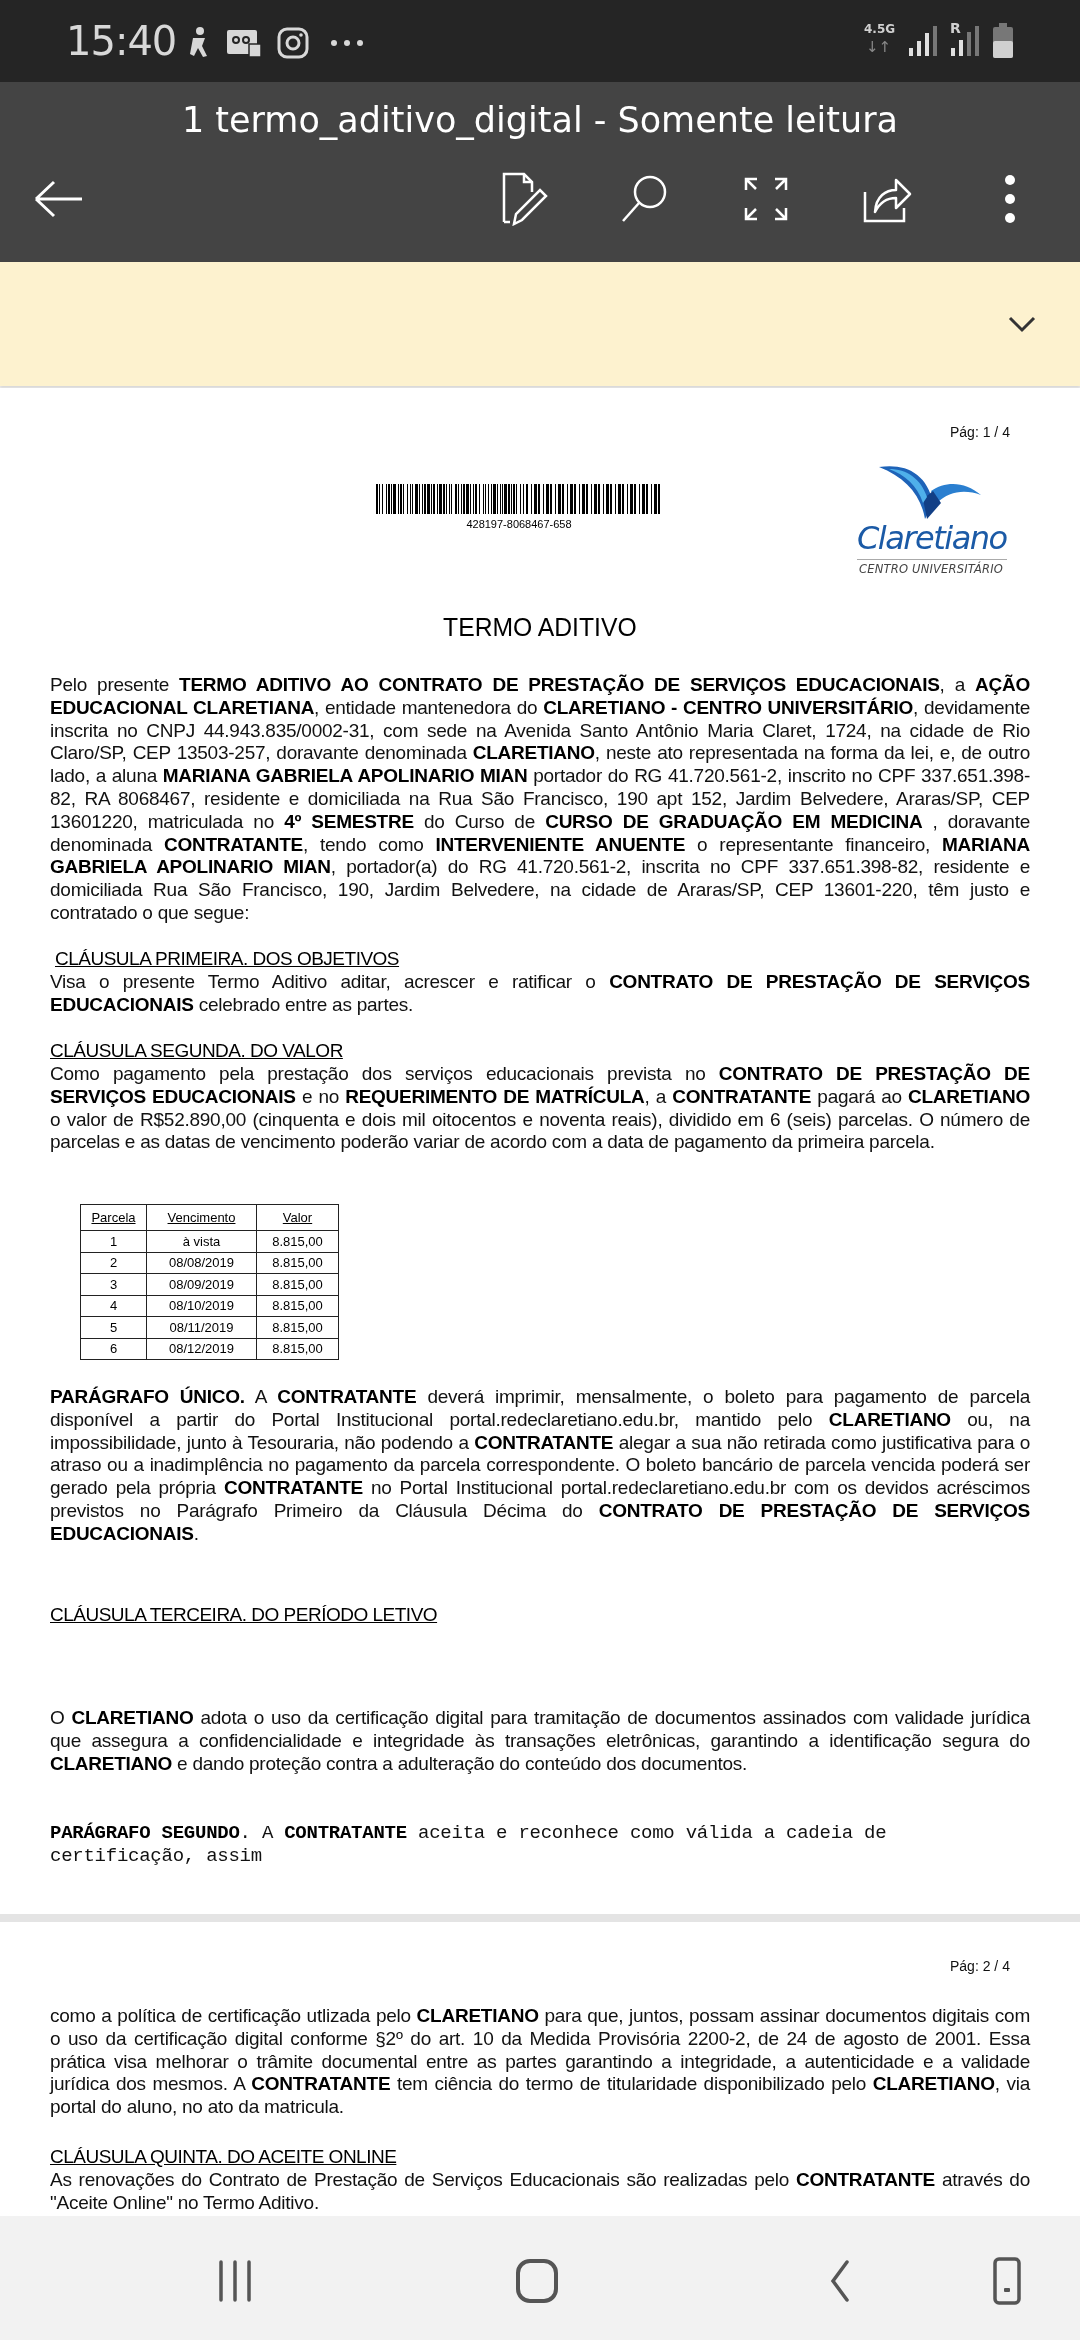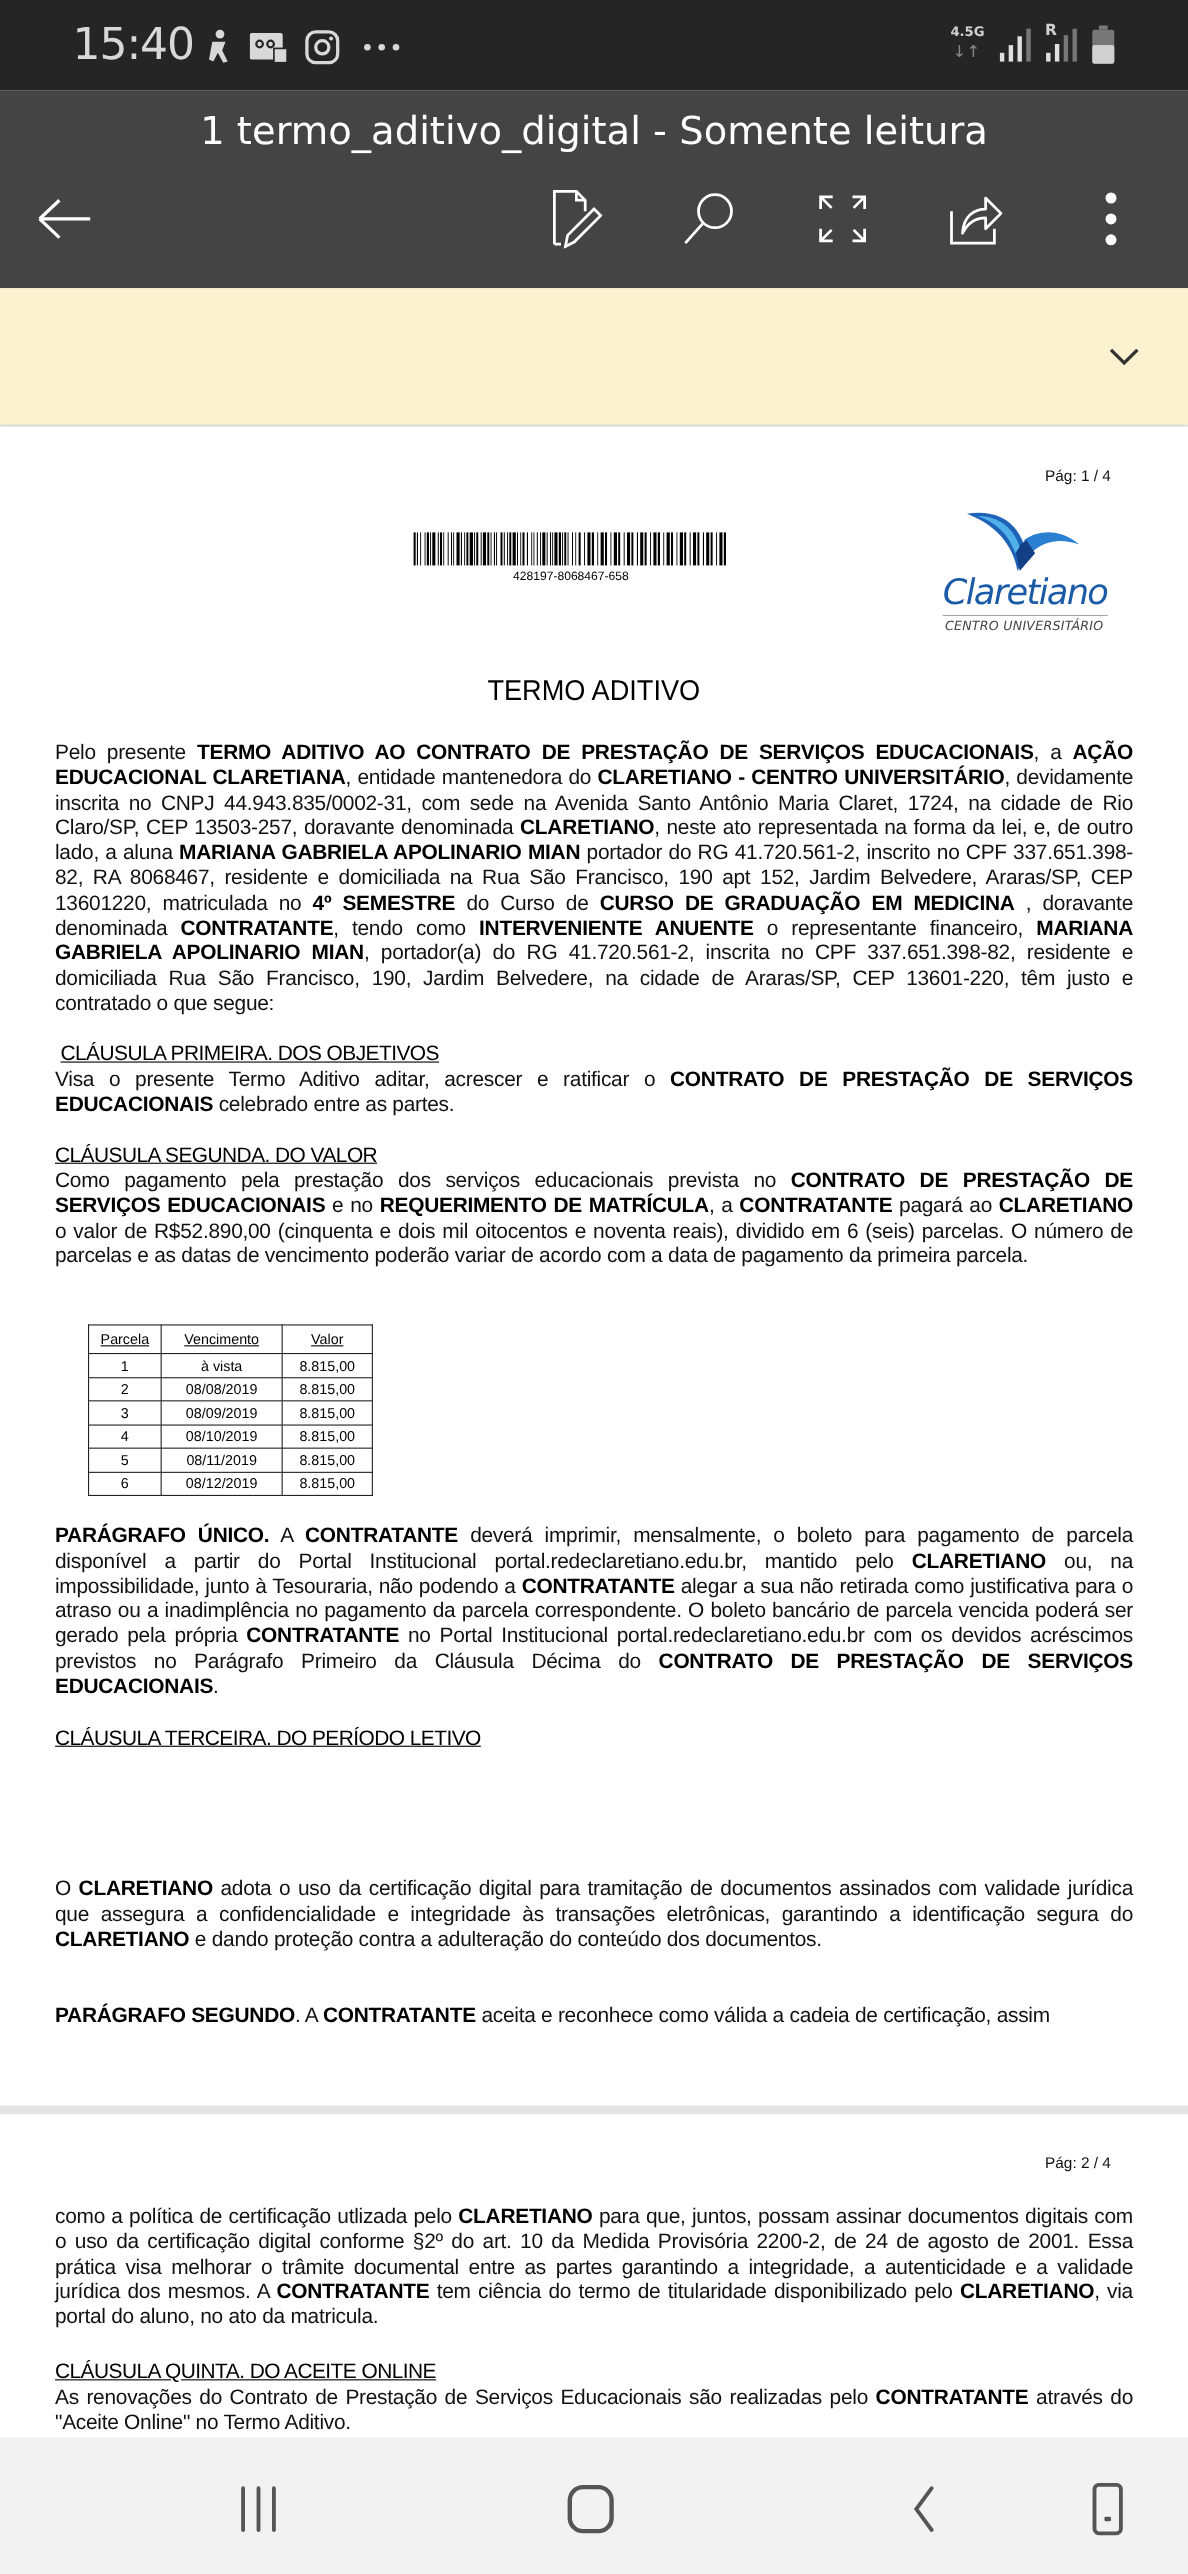--- a/index.html
+++ b/index.html
@@ -374,24 +374,24 @@
       <tr>
           <td>6</td>
           <td>08/12/2019</td>
           <td>8.815,00</td>
         </tr>
     </tbody>
   </table>
 
   <div class="para" style="top:998px;"><b>PARÁGRAFO ÚNICO.</b>  A <b>CONTRATANTE</b> deverá imprimir, mensalmente, o boleto para pagamento de parcela disponível a partir do Portal Institucional portal.redeclaretiano.edu.br, mantido pelo <b>CLARETIANO</b> ou, na impossibilidade, junto à Tesouraria, não podendo a <b>CONTRATANTE</b> alegar a sua não retirada como justificativa para o atraso ou a inadimplência no pagamento da parcela correspondente. O boleto bancário de parcela vencida poderá ser gerado pela própria <b>CONTRATANTE</b> no Portal Institucional portal.redeclaretiano.edu.br com os devidos acréscimos previstos no Parágrafo Primeiro da Cláusula Décima do <b>CONTRATO DE PRESTAÇÃO DE SERVIÇOS EDUCACIONAIS</b>.</div>
 
-  <div class="clause-title" style="top:1182px;">CLÁUSULA TERCEIRA. DO PERÍODO LETIVO</div>
+  <div class="clause-title" style="top:1216px;">CLÁUSULA TERCEIRA. DO PERÍODO LETIVO</div>
 
   <div class="para" style="top:1319px;">O <b>CLARETIANO</b> adota o uso da certificação digital para tramitação de documentos assinados com validade jurídica que assegura a confidencialidade e integridade às transações eletrônicas, garantindo a identificação segura do <b>CLARETIANO</b>  e dando proteção contra a adulteração do conteúdo dos documentos.</div>
-  <div class="para" style="top:1434px; text-align:left;"><b>PARÁGRAFO SEGUNDO</b>. A <b>CONTRATANTE</b> aceita e reconhece como válida a cadeia de certificação, assim</div>
+  <div class="para" style="top:1434px; text-align:left;font-family:Liberation Mono, monospace;"><b>PARÁGRAFO SEGUNDO</b>. A <b>CONTRATANTE</b> aceita e reconhece como válida a cadeia de certificação, assim</div>
 
   <div class="page-sep" style="top:1526px;"></div>
 
   <div class="page-num" style="left:950px; top:1570px;">Pág: 2 / 4</div>
 
   <div class="para" style="top:1617px;">como a política de certificação utlizada pelo <b>CLARETIANO</b> para que, juntos, possam assinar documentos digitais com o uso da certificação digital conforme §2º do art. 10 da Medida Provisória 2200-2, de 24 de agosto de 2001. Essa prática visa melhorar o trâmite documental entre as partes garantindo a integridade, a autenticidade e a validade jurídica dos mesmos. A <b>CONTRATANTE</b> tem ciência do termo de titularidade disponibilizado pelo <b>CLARETIANO</b>, via portal do aluno, no ato da matricula.</div>
 
   <div class="clause-title" style="top:1758px;">CLÁUSULA QUINTA. DO ACEITE ONLINE</div>
   <div class="para" style="top:1781px;">As renovações do Contrato de Prestação de Serviços Educacionais são realizadas pelo <b>CONTRATANTE</b> através do "Aceite Online" no Termo Aditivo.</div>
 </div>

